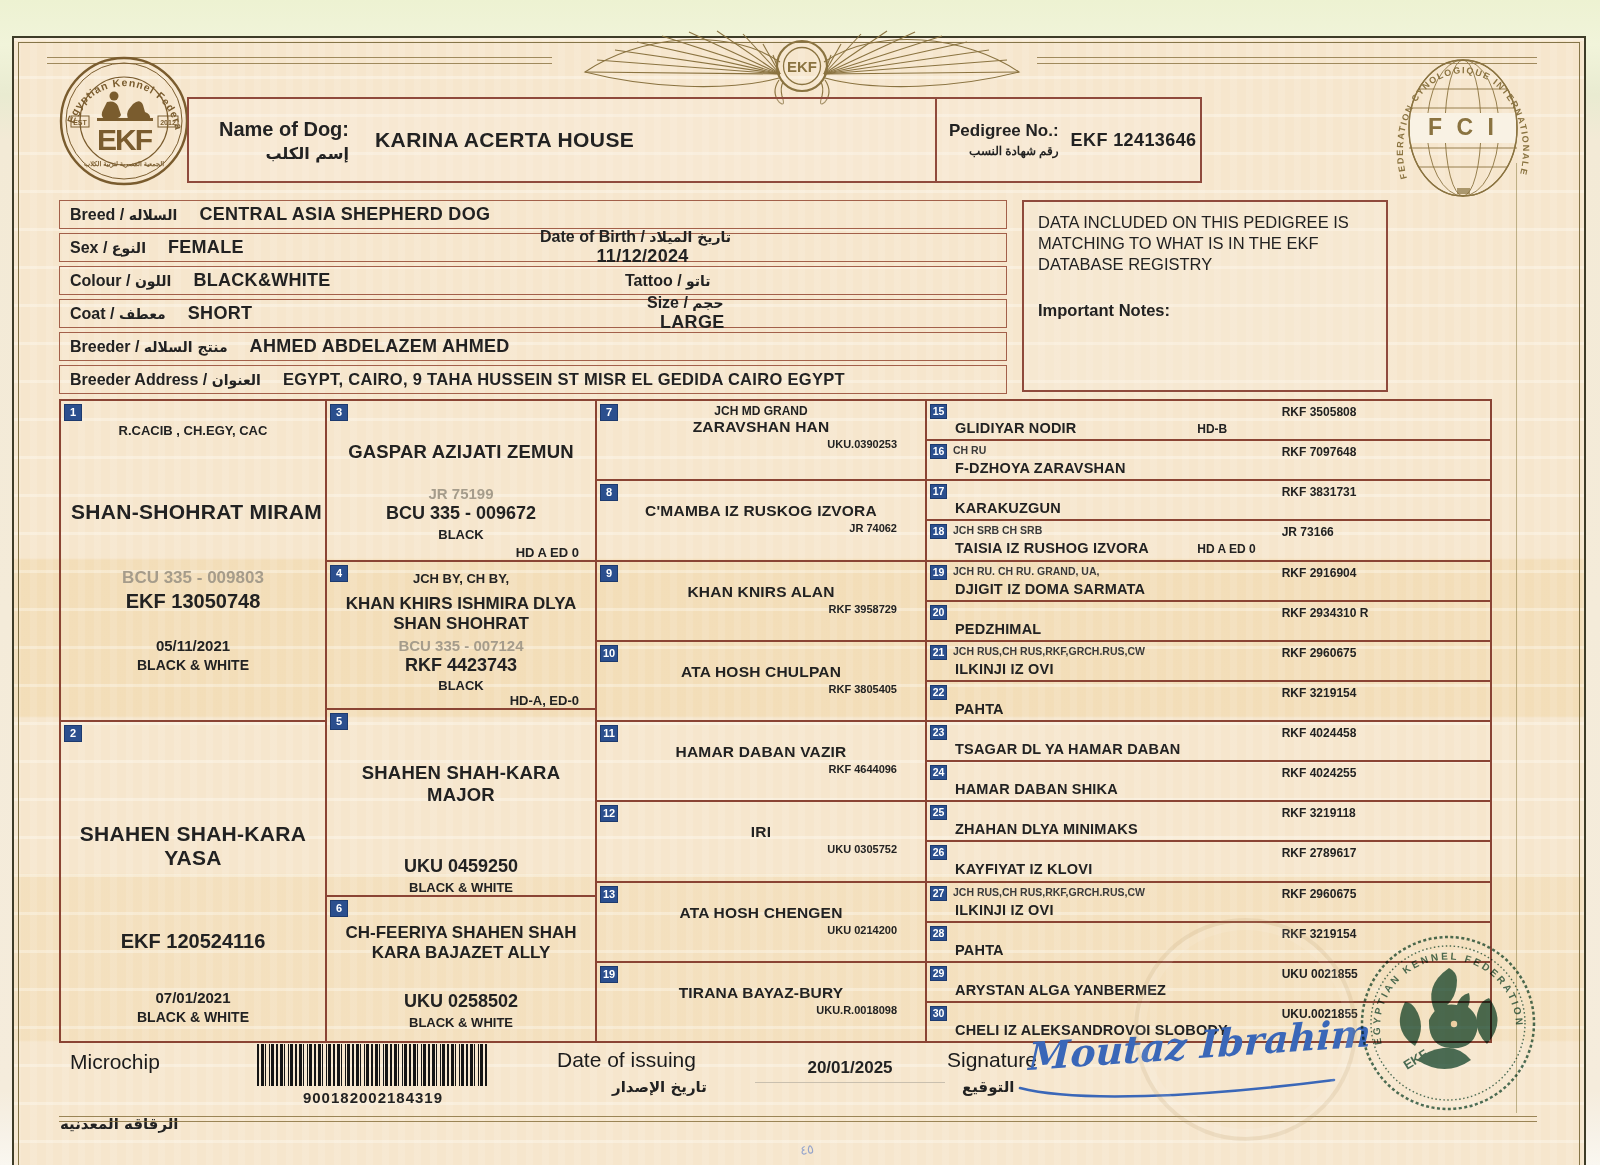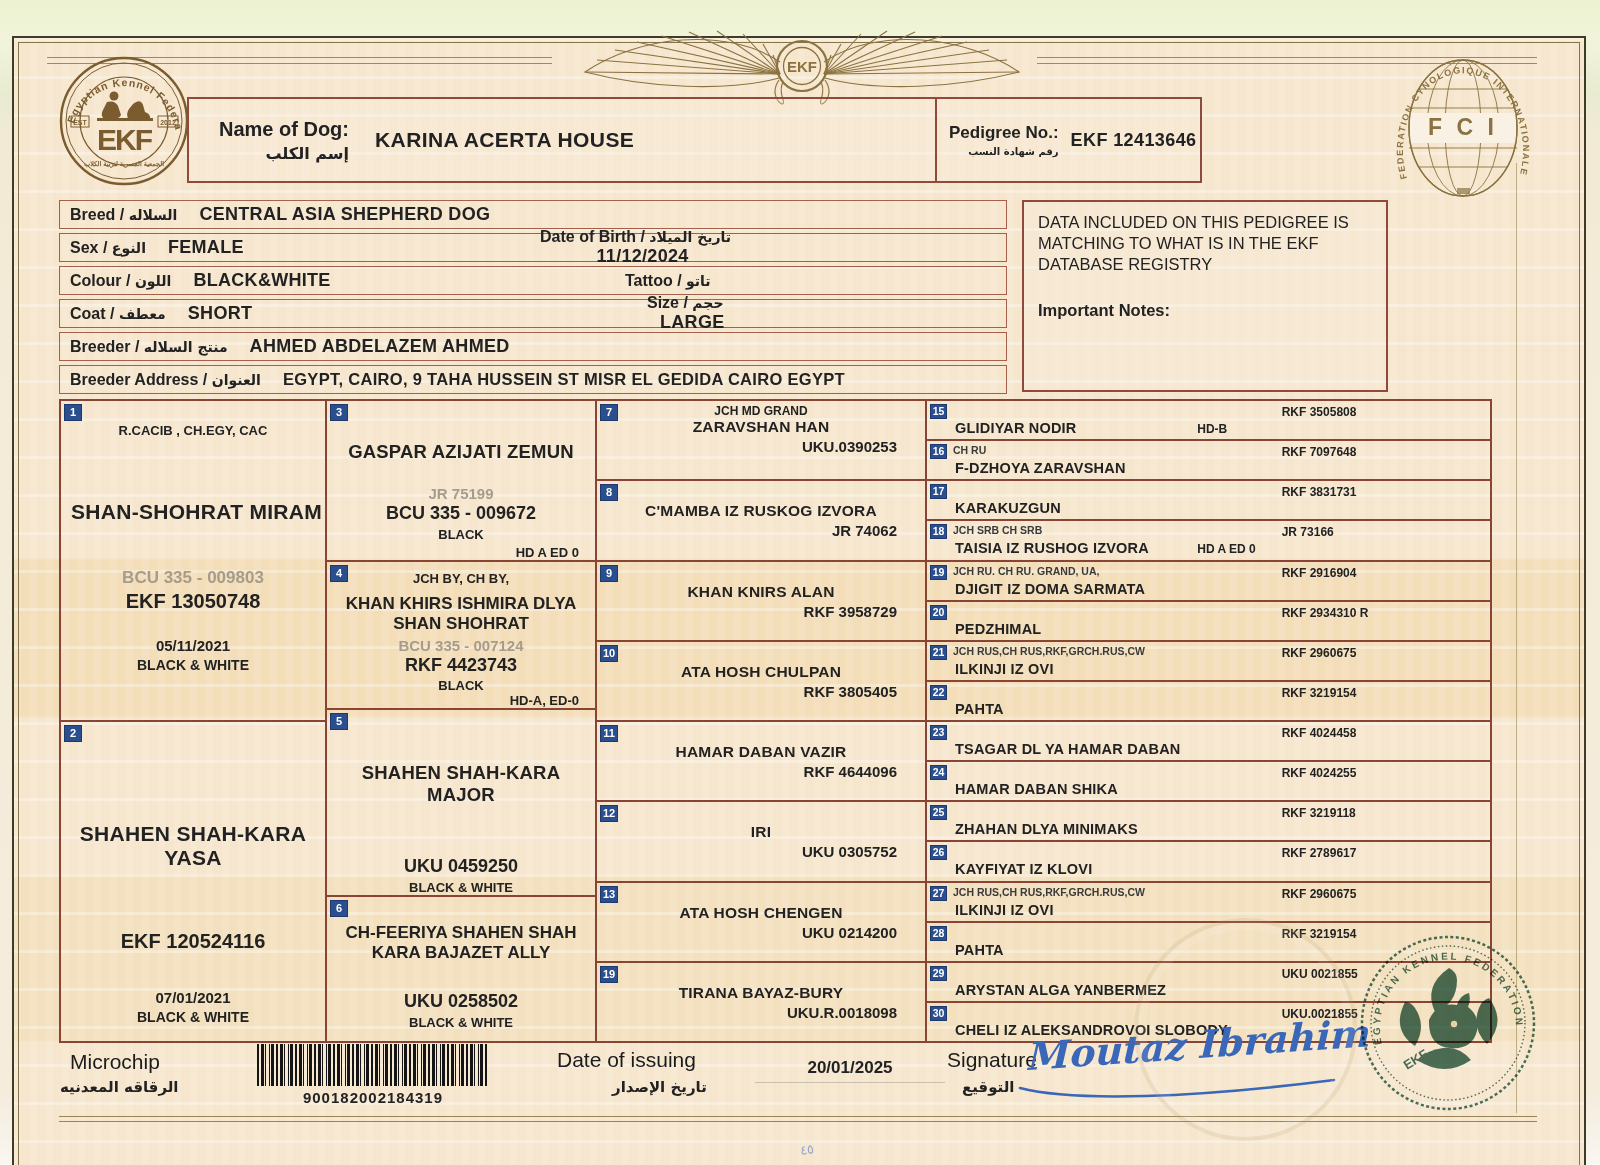--- a/index.html
+++ b/index.html
@@ -27,21 +27,21 @@
   .topline.r { left:1023px; top:19px; width:500px; }
   .vline-r { position:absolute; left:1502px; top:125px; height:950px; border-left:1.5px solid #9a8a55; opacity:.6; }
 
   
   .hdr-box { position:absolute; border:2px solid #8f4a3c; box-sizing:border-box; display:flex; align-items:center; background:rgba(250,240,226,0.25); }
   .name-box { left:173px; top:59px; width:750px; height:86px; padding-left:30px; }
   .ped-box  { left:921px; top:59px; width:267px; height:86px; padding-left:12px; }
   .hdr-label .en { font-size:20px; font-weight:bold; white-space:nowrap; }
   .hdr-label .arl { font-size:16px; font-weight:bold; margin-top:3px; font-family:"DejaVu Sans",sans-serif; }
   .ped-box .hdr-label .en { font-size:17px; }
-  .ped-box .hdr-label .arl { font-size:10px; }
+  .ped-box .hdr-label .arl { font-size:12px;font-family:Liberation Serif, serif; }
   .hdr-value { font-size:21px; font-weight:bold; margin-left:26px; letter-spacing:.4px; white-space:nowrap; }
   .ped-box .hdr-value { font-size:18px; margin-left:12px; }
 
   
   .info { position:absolute; left:45px; top:162px; width:948px; }
   .irow { position:relative; height:29px; border:1px solid #a3604a; margin-bottom:4px; display:flex; align-items:center; padding-left:10px; box-sizing:border-box; }
   .ilabel { font-size:16px; font-weight:bold; white-space:nowrap; }
   .ilabel .ar { font-size:14px; }
   .ival { font-size:18px; font-weight:bold; margin-left:22px; white-space:nowrap; letter-spacing:.3px; }
   .ival.small { font-size:16.5px; }
@@ -70,21 +70,21 @@
   .t-name-xl { font-size:21px; font-weight:bold; letter-spacing:.3px; }
   .t-name-l  { font-size:18.5px; font-weight:bold; letter-spacing:.2px; }
   .t-name-m  { font-size:17px; font-weight:bold; line-height:1.18; }
   .t-gray { color:#a59c8b; font-weight:bold; }
   .t-reg  { font-weight:bold; }
   .t-health-r { font-size:13px; font-weight:bold; text-align:right; padding-right:16px; }
 
   .g3 { text-align:center; }
   .g3title { font-size:12px; font-weight:bold; margin-top:3px; }
   .g3name { font-size:15.5px; font-weight:bold; letter-spacing:.2px; }
-  .g3reg { font-size:15px; font-weight:bold; text-align:right; padding-right:28px; margin-top:2px; }
+  .g3reg { font-size:11px; font-weight:bold; text-align:right; padding-right:28px; margin-top:2px; }
 
   .g4titles { position:absolute; left:26px; top:3px; font-size:10.5px; font-weight:bold; color:#3a3a3a; white-space:nowrap; }
   .g4reg { position:absolute; left:63%; top:4px; font-size:12px; font-weight:bold; white-space:nowrap; }
   .g4name { position:absolute; left:28px; top:19px; font-size:14.5px; font-weight:bold; white-space:nowrap; letter-spacing:.2px; }
   .g4health { position:absolute; left:48%; top:21px; font-size:12px; font-weight:bold; }
 
   
   .f-label { position:absolute; font-size:21px; color:#1c1c1c; }
   .f-ar { position:absolute; font-size:15px; font-weight:bold; font-family:"DejaVu Sans",sans-serif; }
   .barcode-wrap { position:absolute; left:243px; top:1006px; width:232px; }
@@ -430,21 +430,21 @@
       <div class="g4name">ARYSTAN ALGA YANBERMEZ</div>
     </div>
     <div class="pcell g4">
       <span class="badge">30</span>
       <div class="g4reg">UKU.0021855</div>
       <div class="g4name">CHELI IZ ALEKSANDROVOI SLOBODY</div>
     </div>
   </div>
 
   <div class="f-label" style="left:56px; top:1012px;">Microchip</div>
-  <div class="f-ar" style="left:46px; top:1040px;">الرقاقه المعدنيه</div>
+  <div class="f-ar" style="left:46px; top:1077px;">الرقاقه المعدنيه</div>
 
   <div class="barcode-wrap">
     <div class="barcode"></div>
     <div class="barcode-num">900182002184319</div>
   </div>
 
   <div class="f-label" style="left:543px; top:1010px;">Date of issuing</div>
   <div class="f-ar" style="left:560px; top:1040px;margin-left:38px;">تاريخ الإصدار</div>
   <div class="issue-date">20/01/2025</div>
 

